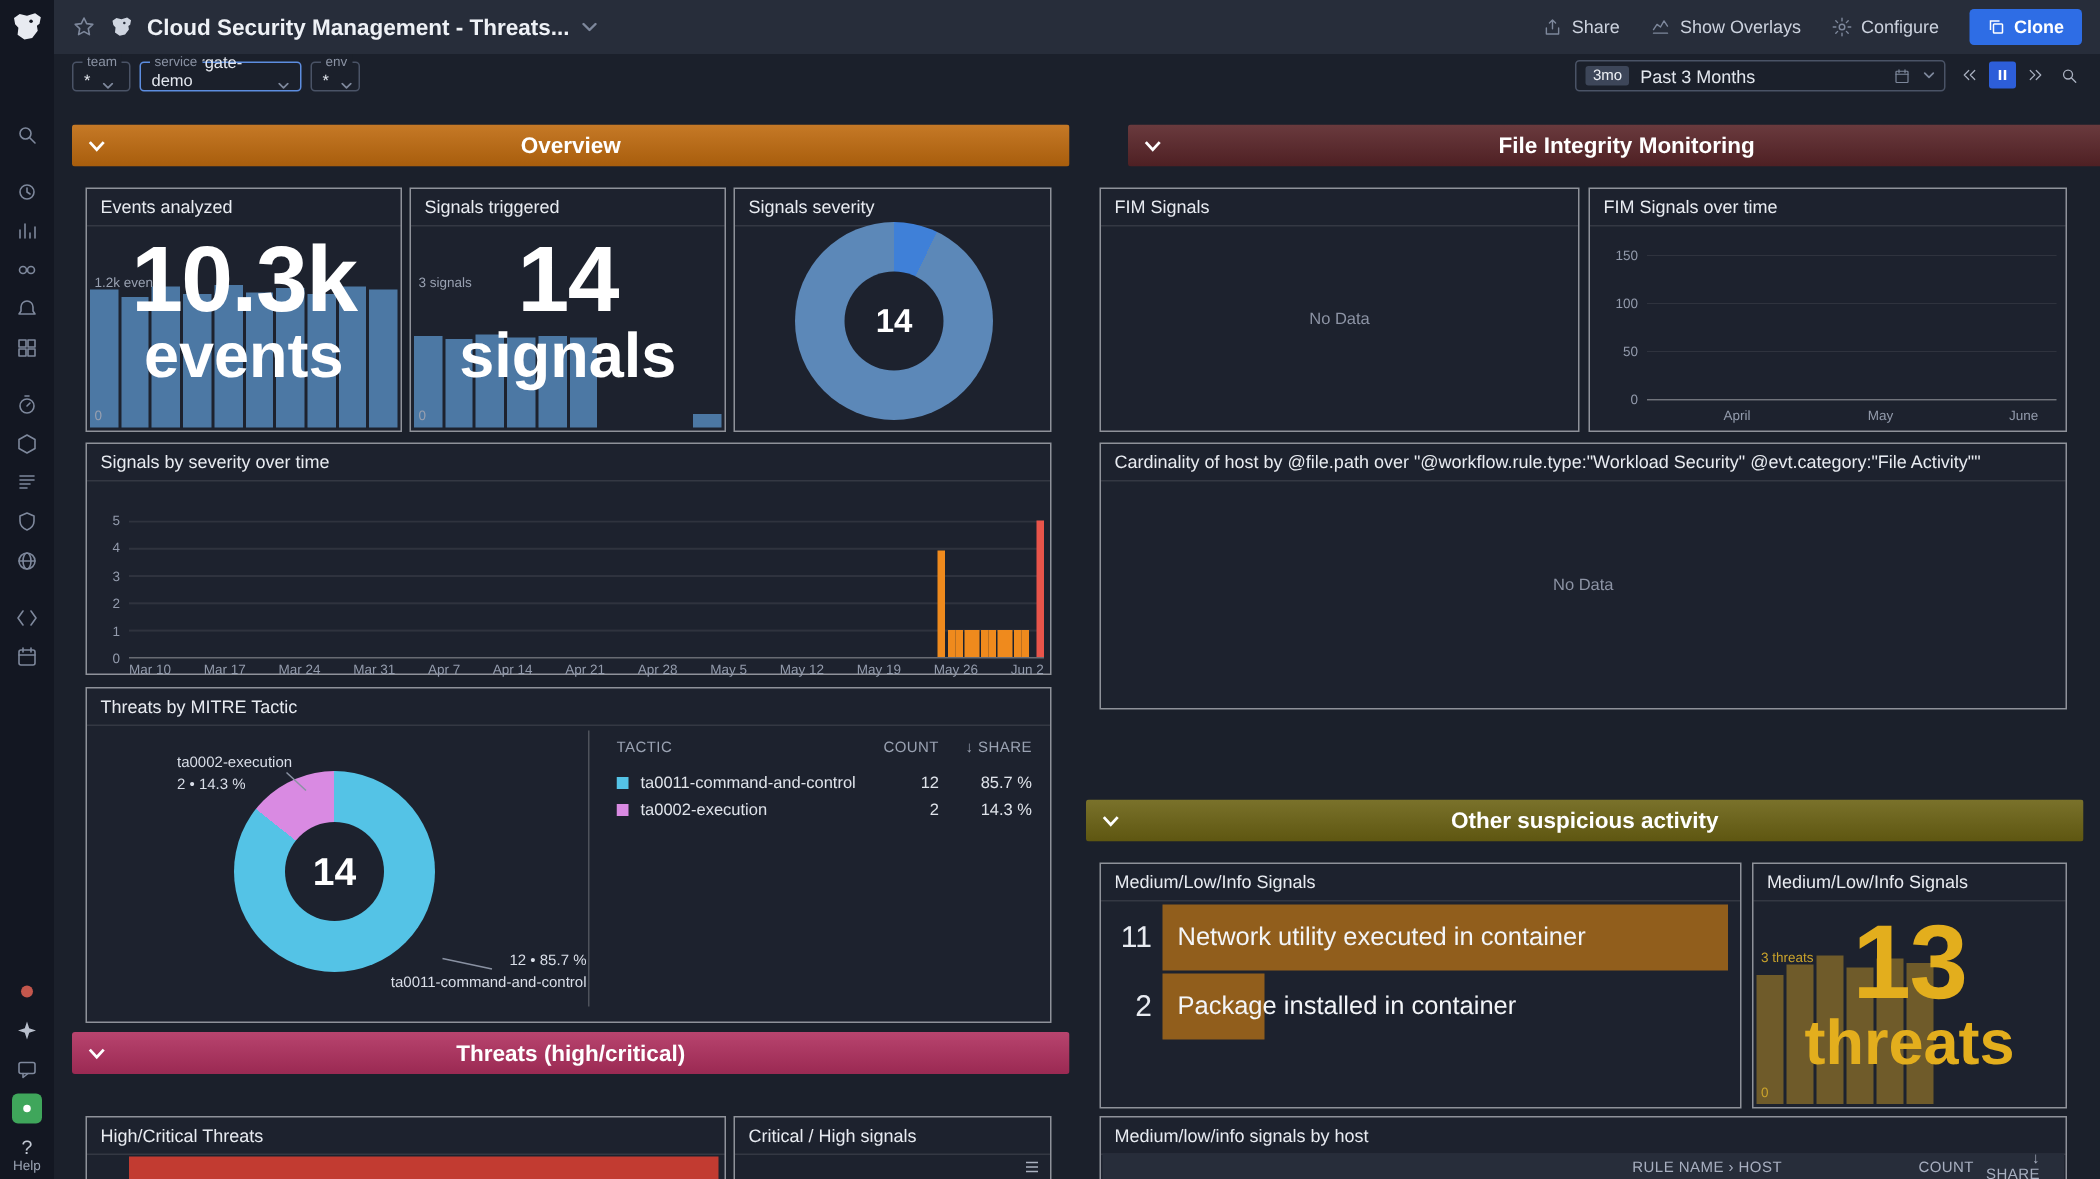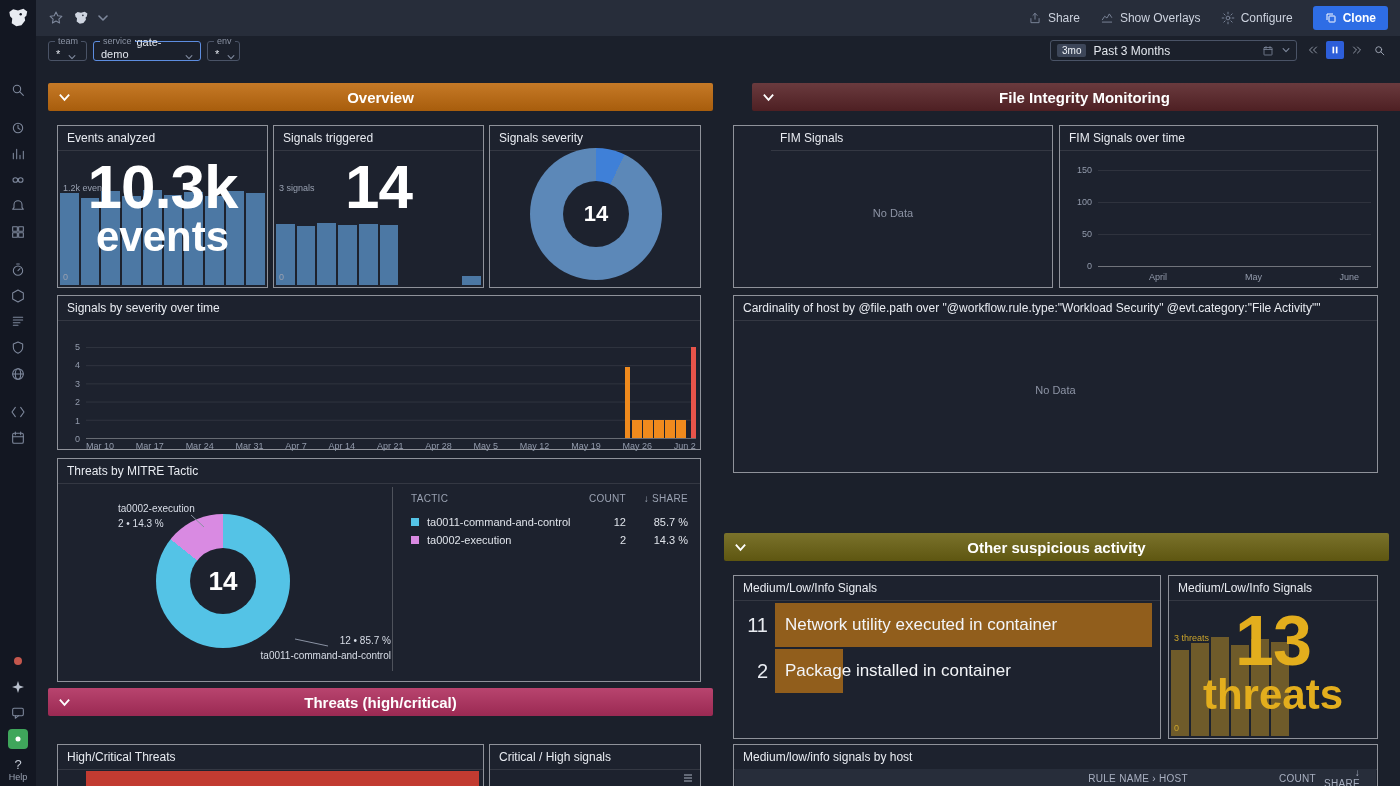--- a/index.html
+++ b/index.html
@@ -62,21 +62,21 @@
   .widget{position:absolute;background:#1d222e;border:1px solid rgba(236,239,244,0.55);box-sizing:border-box;}
   .w-title{height:24px;line-height:24px;padding:0 9px;font-size:12px;color:#e8ebf1;
            border-bottom:1px solid rgba(255,255,255,0.10);white-space:nowrap;overflow:hidden;}
   #w-events{left:21px;top:59px;width:211px;height:163px;}
   #w-signals{left:237px;top:59px;width:211px;height:163px;}
   #w-sevdonut{left:453px;top:59px;width:212px;height:163px;}
   #w-sevtime{left:21px;top:229px;width:644px;height:155px;}
   #w-mitre{left:21px;top:392px;width:644px;height:224px;}
   #w-highcrit{left:21px;top:678px;width:427px;height:110px;}
   #w-critsig{left:453px;top:678px;width:212px;height:110px;}
-  #w-fimsig{left:697px;top:59px;width:320px;height:163px;padding-left:37px;}
+  #w-fimsig{left:697px;top:59px;width:320px;height:163px;}
   #w-fimtime{left:1023px;top:59px;width:319px;height:163px;}
   #w-card{left:697px;top:229px;width:645px;height:178px;}
   #w-medlow{left:697px;top:509px;width:428px;height:164px;}
   #w-medval{left:1132px;top:509px;width:210px;height:164px;}
   #w-byhost{left:697px;top:678px;width:645px;height:110px;}
 
   
   .qv-chart{position:absolute;left:2px;right:2px;bottom:2px;top:50px;display:flex;align-items:flex-end;gap:2px;}
   .qv-chart .bar{flex:1;}
   .qv-ymax{position:absolute;left:5px;top:38px;font-size:9px;color:#98a0b0;z-index:2;margin-top:19px;}
@@ -271,20 +271,21 @@
       <svg width="16" height="16" viewBox="0 0 24 24">
           <path d="M12 3l2.7 5.6 6.1.8-4.5 4.2 1.1 6-5.4-3-5.4 3 1.1-6L3.2 9.4l6.1-.8z"></path>
         </svg>
     </span>
     <span>
       <svg viewBox="0 0 24 24" width="18" height="18">
           <path fill="#cfd5e0" d="M4 6.5 7.5 4l4.5 1 5-1.5L20.5 6l-.8 4-1.6 1.2.5 3.1-3.4 4.4-4.8 1-4.2-2.9.5-4.4-2-2.1z"></path>
           <circle cx="14.5" cy="8.5" r="1.1" fill="#272d3a"></circle>
         </svg>
     </span>
+    <span class="tb-title">Cloud Security Management - Threats...</span>
     <span class="ic">
       <svg width="10" height="7" viewBox="0 0 10 7">
           <path d="M1 1l4 4 4-4"></path>
         </svg>
     </span>
     <div class="tb-actions">
       <span class="tb-item">
         <span class="ic">
             <svg width="14" height="14" viewBox="0 0 24 24">
               <path d="M12 14V4M8.5 7.5L12 4l3.5 3.5M5 13v7h14v-7"></path>
@@ -461,20 +462,21 @@
           <div class="bar" style="height: 55%; background: rgb(76, 120, 164);"></div>
           <div class="bar" style="height: 56%; background: rgb(76, 120, 164);"></div>
           <div class="bar" style="height: 55%; background: rgb(76, 120, 164);"></div>
           <div class="bar" style="height: 0%; background: rgb(76, 120, 164);"></div>
           <div class="bar" style="height: 0%; background: rgb(76, 120, 164);"></div>
           <div class="bar" style="height: 0%; background: rgb(76, 120, 164);"></div>
           <div class="bar" style="height: 8%; background: rgb(76, 120, 164);"></div>
         </div>
       <div class="qv-text">
         <div class="qv-big">14</div>
+        <div class="qv-unit">signals</div>
       </div>
       <span class="qv-ymin">0</span>
     </div>
 
     <div class="widget" id="w-sevdonut">
       <div class="w-title">Signals severity</div>
       <div class="donut" id="sev-donut" style="background: conic-gradient(rgb(63, 128, 216) 0deg, rgb(63, 128, 216) 25.7143deg, rgb(92, 136, 184) 25.7143deg, rgb(92, 136, 184) 360deg);">
         <div class="donut-hole">14</div>
       </div>
     </div>

